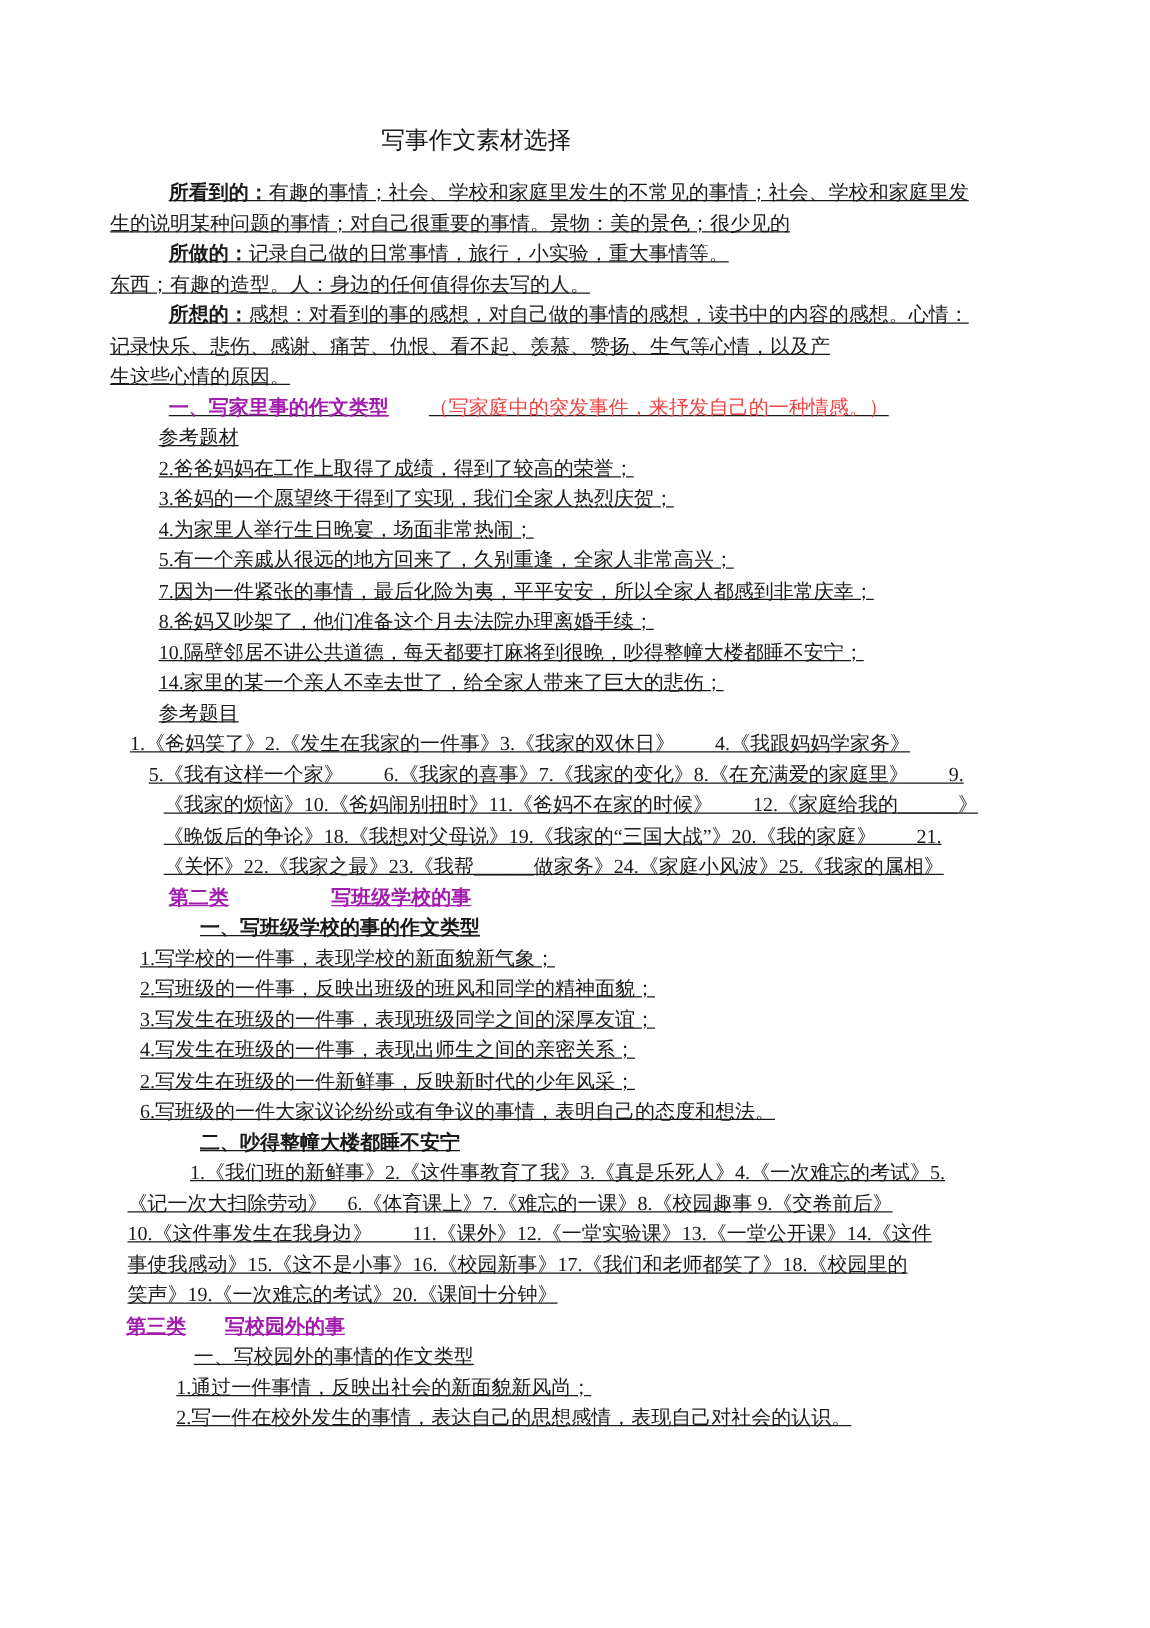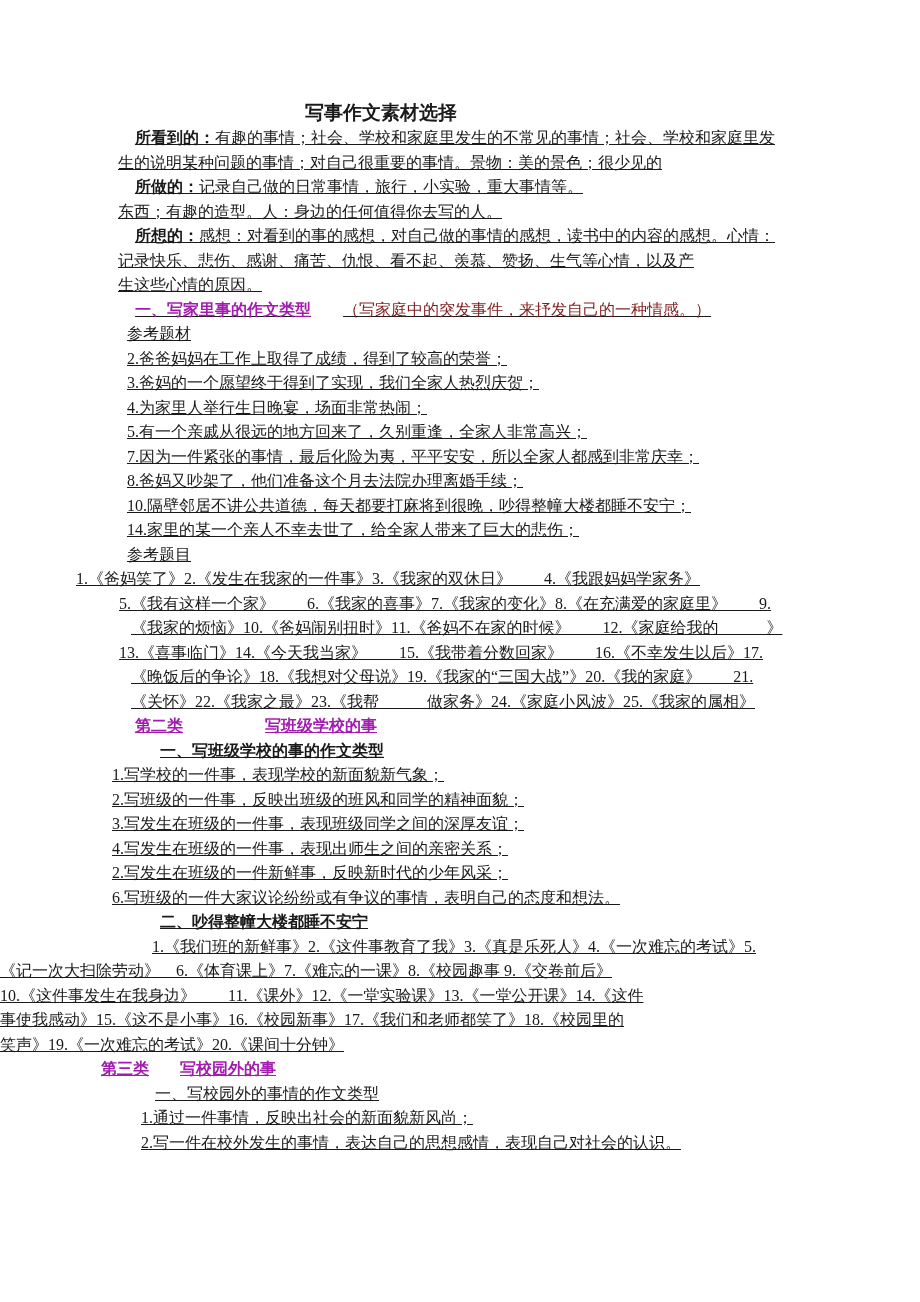--- a/index.html
+++ b/index.html
@@ -3,40 +3,40 @@
 <meta charset="utf-8">
 <style>
   html,body{margin:0;padding:0;background:#ffffff;}
   body{width:920px;height:1302px;overflow:hidden;}
   .page{
     position:relative;width:920px;height:1302px;background:#ffffff;
     color:#1a1a1a;font-family:"Liberation Serif","DejaVu Serif",serif;
     font-size:16px;
   }
   .title{
-    margin:0 0 0 0;padding:100px 0 0 305px;height:26px;
+    margin:0 0 17px 0;padding:100px 0 0 305px;height:26px;
     font-family:"Liberation Sans","DejaVu Sans",sans-serif;
-    font-weight:bold;font-size:19px;line-height:26px;color:#1a1a1a;
+    font-weight:normal;font-size:19px;line-height:26px;color:#1a1a1a;
   }
   .ln{height:24.5px;line-height:24.5px;white-space:nowrap;text-decoration:underline;}
   .b{font-family:"Liberation Sans","DejaVu Sans",sans-serif;font-weight:bold;}
   .blue{color:#a21caf;font-family:"Liberation Sans","DejaVu Sans",sans-serif;font-weight:bold;}
-  .note{margin-left:32px;color:#7f1d1d;font-family:"Liberation Serif","DejaVu Serif",serif;font-weight:normal;}
+  .note{margin-left:32px;color:#ef4444;font-family:"Liberation Serif","DejaVu Serif",serif;font-weight:normal;}
   .g82{display:inline-block;width:82px;}
   .g31{display:inline-block;width:31px;}
   .x135{padding-left:135px}
-  .x183{padding-left:118px}
+  .x183{padding-left:88px}
   .x127{padding-left:127px}
-  .x162{padding-left:76px}
+  .x162{padding-left:104px}
   .x119{padding-left:119px}
   .x131{padding-left:131px}
   .x160{padding-left:160px}
   .x157{padding-left:112px}
   .x152{padding-left:152px}
-  .x102{}
+  .x102{padding-left:102px}
   .x101{padding-left:101px}
   .x155{padding-left:155px}
   .x141{padding-left:141px}
 </style>
 </head>
 <body>
 
 <div class="page">
 
   <h1 class="title">写事作文素材选择</h1>
@@ -60,21 +60,20 @@
   <div class="ln x127">5.有一个亲戚从很远的地方回来了，久别重逢，全家人非常高兴；</div>
   <div class="ln x127">7.因为一件紧张的事情，最后化险为夷，平平安安，所以全家人都感到非常庆幸；</div>
   <div class="ln x127">8.爸妈又吵架了，他们准备这个月去法院办理离婚手续；</div>
   <div class="ln x127">10.隔壁邻居不讲公共道德，每天都要打麻将到很晚，吵得整幢大楼都睡不安宁；</div>
   <div class="ln x127">14.家里的某一个亲人不幸去世了，给全家人带来了巨大的悲伤；</div>
 
   <div class="ln x127">参考题目</div>
   <div class="ln x162">1.《爸妈笑了》2.《发生在我家的一件事》3.《我家的双休日》　　4.《我跟妈妈学家务》</div>
   <div class="ln x119">5.《我有这样一个家》　　6.《我家的喜事》7.《我家的变化》8.《在充满爱的家庭里》　　9.</div>
   <div class="ln x131">《我家的烦恼》10.《爸妈闹别扭时》11.《爸妈不在家的时候》　　12.《家庭给我的______》</div>
-  <div class="ln x119">13.《喜事临门》14.《今天我当家》　　15.《我带着分数回家》　　16.《不幸发生以后》17.</div>
   <div class="ln x131">《晚饭后的争论》18.《我想对父母说》19.《我家的“三国大战”》20.《我的家庭》　　21.</div>
   <div class="ln x131">《关怀》22.《我家之最》23.《我帮______做家务》24.《家庭小风波》25.《我家的属相》</div>
 
   <div class="ln x135 blue"><span>第二类</span><span class="g82"></span><span>写班级学校的事</span></div>
   <div class="ln x160 b">一、写班级学校的事的作文类型</div>
   <div class="ln x157">1.写学校的一件事，表现学校的新面貌新气象；</div>
   <div class="ln x157">2.写班级的一件事，反映出班级的班风和同学的精神面貌；</div>
   <div class="ln x157">3.写发生在班级的一件事，表现班级同学之间的深厚友谊；</div>
   <div class="ln x157">4.写发生在班级的一件事，表现出师生之间的亲密关系；</div>
   <div class="ln x157">2.写发生在班级的一件新鲜事，反映新时代的少年风采；</div>

